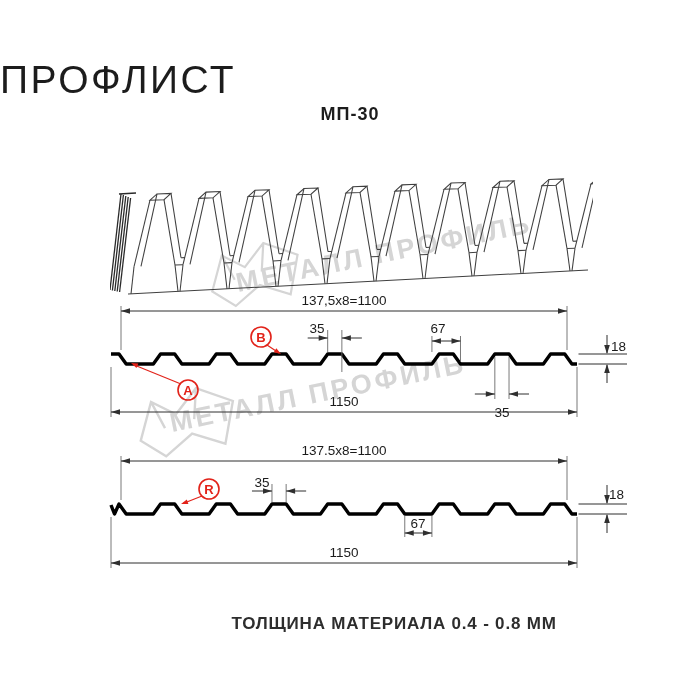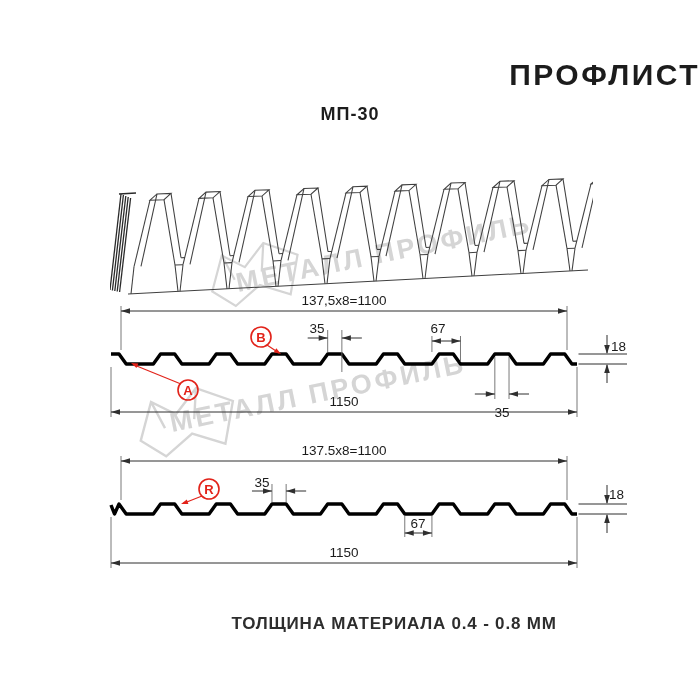--- a/index.html
+++ b/index.html
@@ -1,19 +1,19 @@
 <!DOCTYPE html>
 <html><head>
 <meta charset="utf-8">
 <style>
   html,body{margin:0;padding:0;background:#fff;}
   .canvas{position:relative;width:700px;height:700px;background:#ffffff;overflow:hidden;
           font-family:"Liberation Sans",sans-serif;}
-  .title{position:absolute;top:58px;left:0;width:100%;text-align:right;
-         font-size:30px;font-weight:700;letter-spacing:2.5px;color:#1c1c1c;}
+  .title{position:absolute;top:58px;left:0;width:100%;text-align:left;
+         font-size:39px;font-weight:400;letter-spacing:2.5px;color:#1c1c1c;}
   .subtitle{position:absolute;top:104px;left:0;width:100%;text-align:center;
          font-size:18px;font-weight:700;letter-spacing:1px;color:#1c1c1c;}
   .footer{position:absolute;top:614px;left:0;width:100%;text-align:center;
          font-size:17px;font-weight:700;letter-spacing:.8px;color:#2d2d2d;margin-left:44px;}
   svg.drawing{position:absolute;left:0;top:0;}
   .wm{font-size:27px;font-weight:700;letter-spacing:3px;fill:#d5d5d5;}
   .wmlogo{fill:none;stroke:#d5d5d5;stroke-width:2.2;}
   .profile{fill:none;stroke:#000;stroke-width:3.4;stroke-linejoin:round;}
   .dimtext{font-size:13.5px;fill:#1b1b1b;}
   .redtext{font-size:13px;font-weight:700;fill:#e2231a;}

